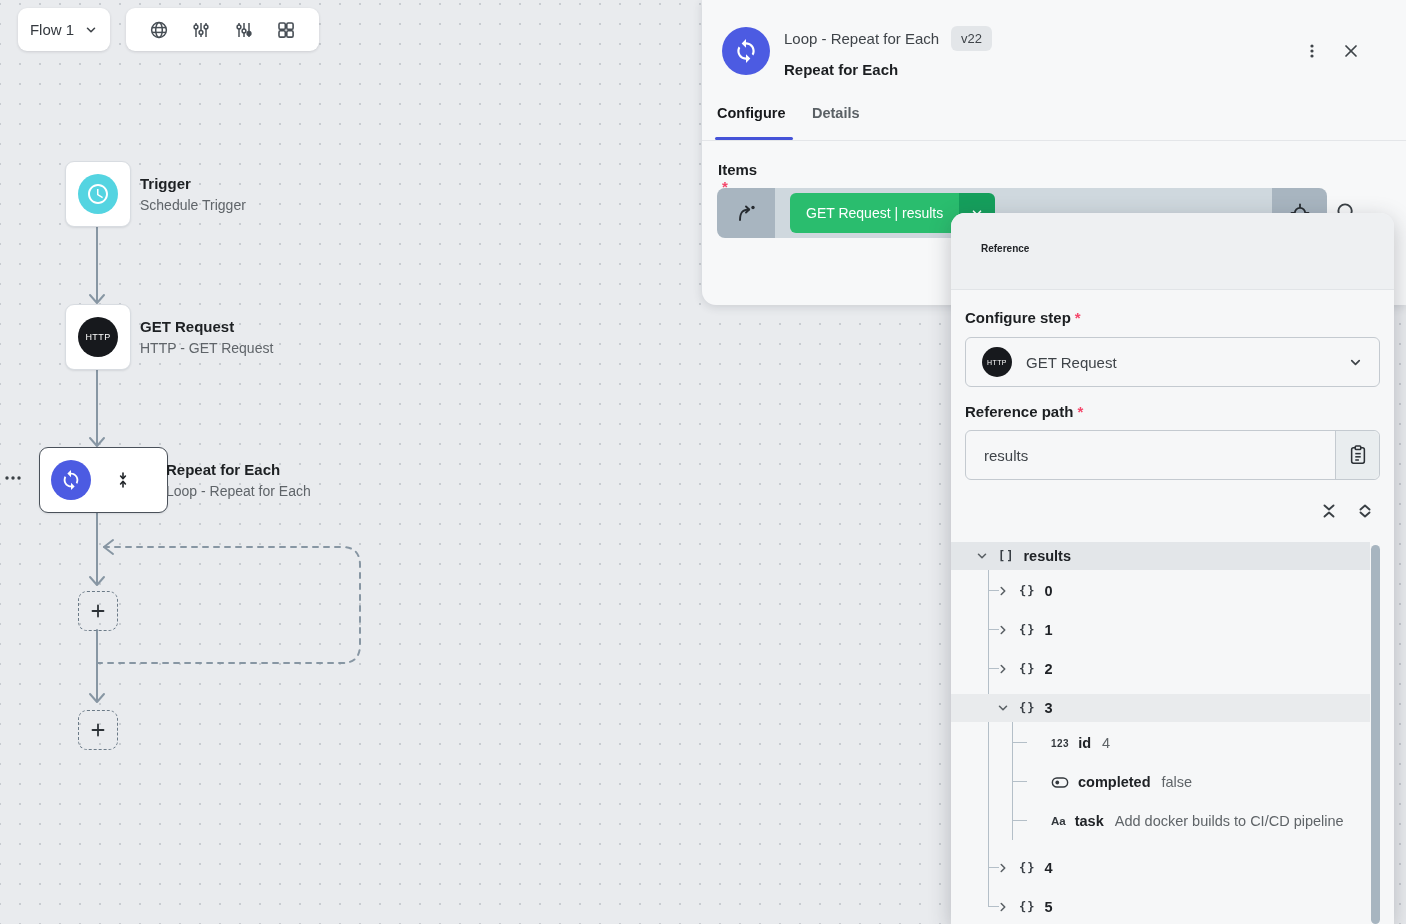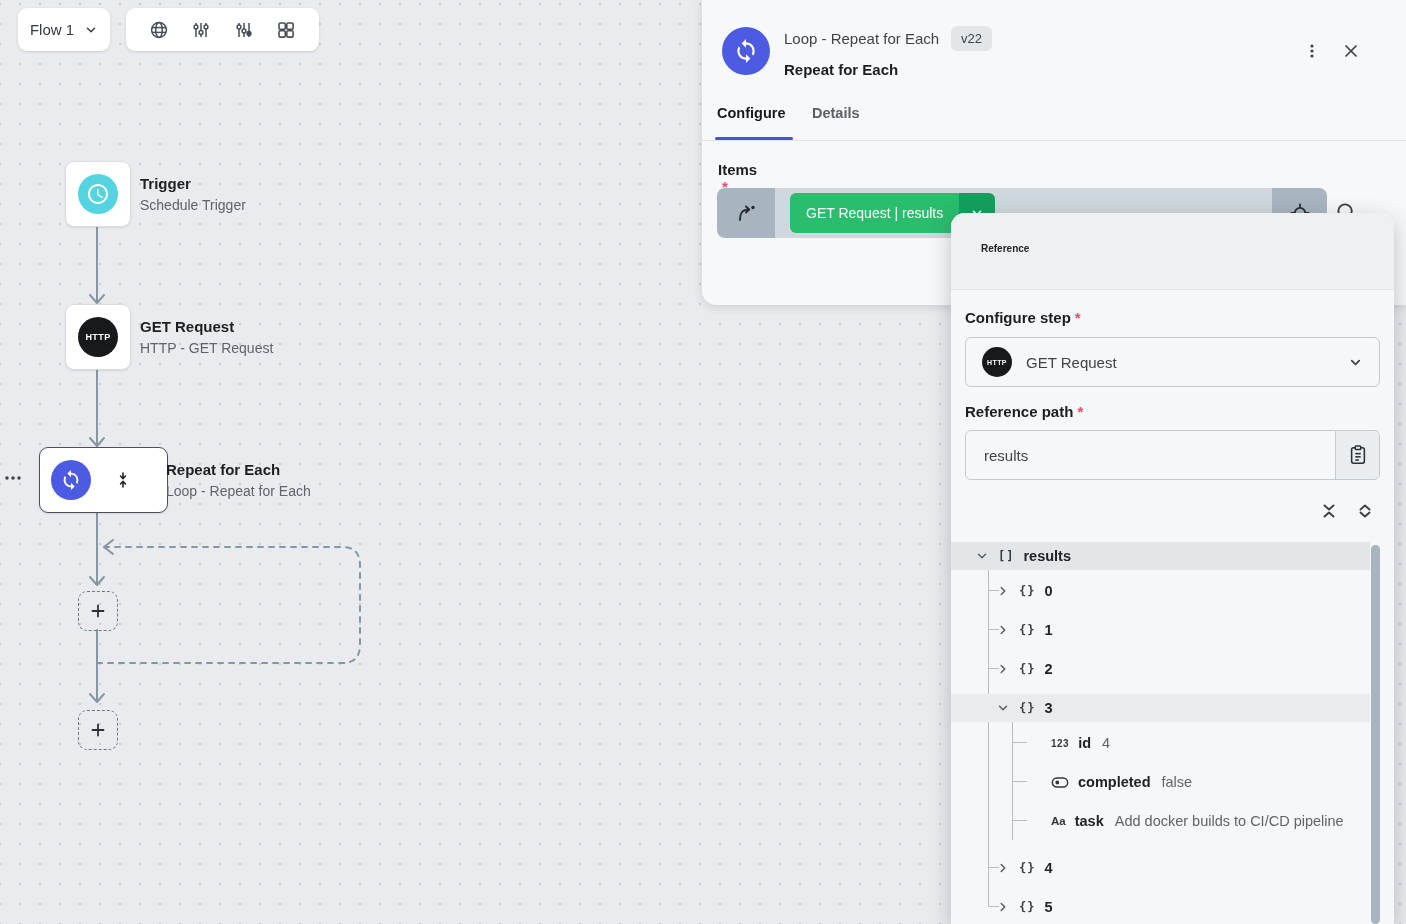--- a/index.html
+++ b/index.html
@@ -22,21 +22,21 @@
   .node{
     background:#fff;border:1px solid #d8dce1;border-radius:9px;
     box-shadow:0 1px 2px rgba(30,40,50,.10);
     display:flex;align-items:center;justify-content:center;z-index:2;
   }
   .node.selected{border:1.5px solid #4a515a;justify-content:flex-start;padding-left:11px;}
   .nc{width:40px;height:40px;border-radius:50%;display:flex;align-items:center;justify-content:center;flex:none;}
   .nc.cyan{background:#54d4e1;}
   .nc.black{background:#17191d;}
   .nc.blue{background:#4c5be2;}
-  .httptxt{color:#fff;font-weight:700;font-size:9px;letter-spacing:.4px;}
+  .httptxt{color:#fff;font-weight:400;font-size:9px;letter-spacing:.4px;}
   .nlabel{z-index:2;}
   .nlabel .t{font-size:15px;font-weight:700;color:#1d2023;line-height:20px;}
   .nlabel .s{font-size:14px;color:#5f6469;line-height:22px;}
   .plusbox{
     width:38px;height:38px;border:1.6px dashed #6b7a87;border-radius:9px;
     display:flex;align-items:center;justify-content:center;z-index:2;background:transparent;
   }
   
   .card{
     background:#fff;border-radius:9px;box-shadow:0 1px 3px rgba(25,30,40,.14);

